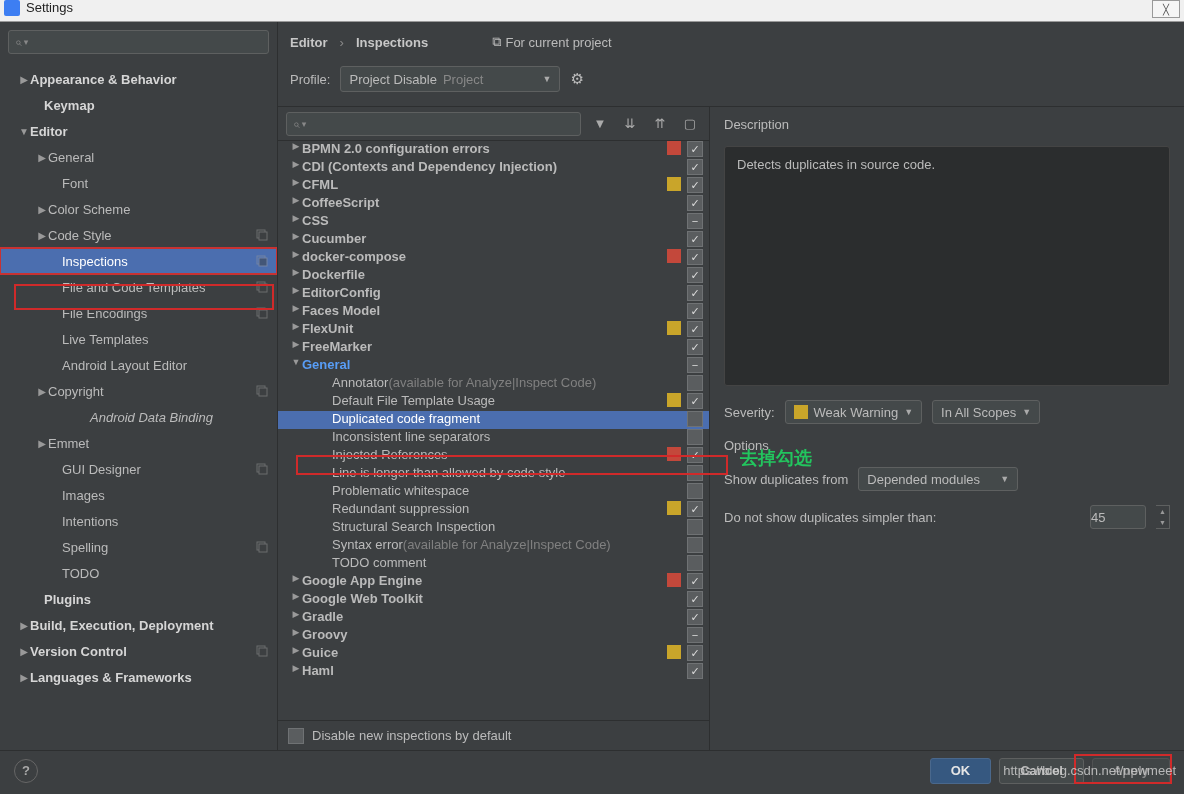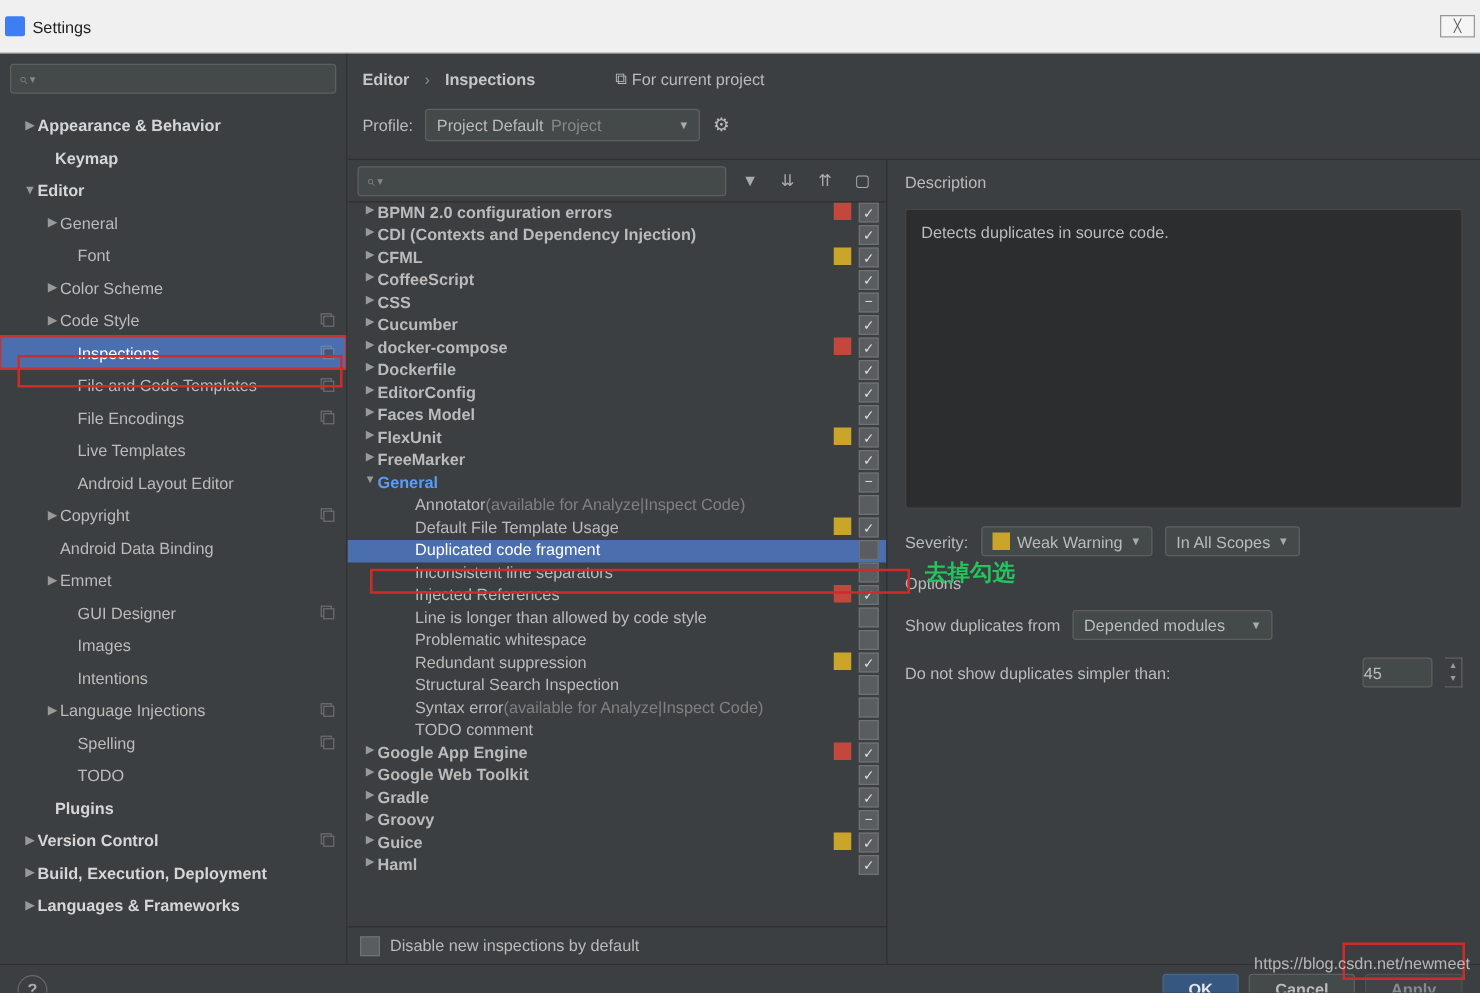--- a/index.html
+++ b/index.html
@@ -1,17 +1,17 @@
 <!DOCTYPE html>
 <html><head>
 <meta charset="utf-8">
 <style>
 *{box-sizing:border-box;margin:0;padding:0;font-family:"Segoe UI",Arial,sans-serif;font-size:13px;color:#bbbbbb;user-select:none}
 body{background:#3c3f41;width:1184px;height:794px;overflow:hidden;position:relative}
-.titlebar{height:43px;background:#f0f0f0;border-bottom:1px solid #999;display:flex;align-items:center;padding:0 4px;color:#222}
+.titlebar{height:22px;background:#f0f0f0;border-bottom:1px solid #999;display:flex;padding:0 4px;color:#222}
 .titlebar-icon{width:16px;height:16px;background:#3d7ef2;margin-right:6px;border-radius:2px}
 .titlebar-title{flex:1;color:#222}
 .titlebar-close{width:28px;height:18px;border:1px solid #999;display:flex;align-items:center;justify-content:center;font-size:10px;color:#555;background:#f5f5f5}
 .main{display:flex;height:728px}
 .sidebar{width:278px;background:#3c3f41;border-right:1px solid #2d2f30;display:flex;flex-direction:column}
 .search-box{margin:8px;height:24px;background:#44494a;border:1px solid #5e6060;border-radius:3px;display:flex;align-items:center;padding:0 6px}
 .search-icon{font-size:12px;color:#888;transform:scaleX(-1)}
 .tree{flex:1;overflow-y:auto;padding:4px 0}
 .tree-item{display:flex;align-items:center;height:26px;padding-right:8px;cursor:pointer}
 .tree-item.selected{background:#4b6eaf;color:#fff}
@@ -157,79 +157,71 @@
           <span class="tree-label">Android Layout Editor</span>
         </div>
         <div class="tree-item" style="padding-left: 36px;">
           <span class="arrow closed"></span>
           <span class="tree-label">Copyright</span>
           <span class="copy-icon"><svg viewBox="0 0 14 14">
               <rect x="2" y="2" width="8" height="8" fill="none" stroke="#999"></rect>
               <rect x="4" y="4" width="8" height="8" fill="#3c3f41" stroke="#999"></rect>
             </svg></span>
         </div>
+        <div class="tree-item" style="padding-left: 78px; font-style: italic;">
+          <span class="arrow"></span>
+          <span class="tree-label">Android Data Binding</span>
+        </div>
         <div class="tree-item" style="padding-left: 36px;">
-          <span class="arrow"></span>
-          <span class="tree-label">Android Data Binding</span>
-        </div>
-        <div class="tree-item" style="padding-left: 36px;">
           <span class="arrow closed"></span>
           <span class="tree-label">Emmet</span>
         </div>
         <div class="tree-item" style="padding-left: 50px;">
           <span class="arrow"></span>
           <span class="tree-label">GUI Designer</span>
           <span class="copy-icon"><svg viewBox="0 0 14 14">
               <rect x="2" y="2" width="8" height="8" fill="none" stroke="#999"></rect>
               <rect x="4" y="4" width="8" height="8" fill="#3c3f41" stroke="#999"></rect>
             </svg></span>
         </div>
         <div class="tree-item" style="padding-left: 50px;">
           <span class="arrow"></span>
           <span class="tree-label">Images</span>
         </div>
         <div class="tree-item" style="padding-left: 50px;">
           <span class="arrow"></span>
           <span class="tree-label">Intentions</span>
         </div>
-        <div class="tree-item" style="padding-left: 36px;">
-          <span class="arrow closed"></span>
-          <span class="tree-label">Language Injections</span>
-          <span class="copy-icon"><svg viewBox="0 0 14 14">
-              <rect x="2" y="2" width="8" height="8" fill="none" stroke="#999"></rect>
-              <rect x="4" y="4" width="8" height="8" fill="#3c3f41" stroke="#999"></rect>
-            </svg></span>
-        </div>
         <div class="tree-item" style="padding-left: 50px;">
           <span class="arrow"></span>
           <span class="tree-label">Spelling</span>
           <span class="copy-icon"><svg viewBox="0 0 14 14">
               <rect x="2" y="2" width="8" height="8" fill="none" stroke="#999"></rect>
               <rect x="4" y="4" width="8" height="8" fill="#3c3f41" stroke="#999"></rect>
             </svg></span>
         </div>
         <div class="tree-item" style="padding-left: 50px;">
           <span class="arrow"></span>
           <span class="tree-label">TODO</span>
         </div>
         <div class="tree-item bold" style="padding-left: 32px;">
           <span class="arrow"></span>
           <span class="tree-label">Plugins</span>
         </div>
         <div class="tree-item bold" style="padding-left: 18px;">
           <span class="arrow closed"></span>
+          <span class="tree-label">Build, Execution, Deployment</span>
+        </div>
+        <div class="tree-item bold" style="padding-left: 18px;">
+          <span class="arrow closed"></span>
           <span class="tree-label">Version Control</span>
           <span class="copy-icon"><svg viewBox="0 0 14 14">
               <rect x="2" y="2" width="8" height="8" fill="none" stroke="#999"></rect>
               <rect x="4" y="4" width="8" height="8" fill="#3c3f41" stroke="#999"></rect>
             </svg></span>
-        </div>
-        <div class="tree-item bold" style="padding-left: 18px;">
-          <span class="arrow closed"></span>
-          <span class="tree-label">Build, Execution, Deployment</span>
         </div>
         <div class="tree-item bold" style="padding-left: 18px;">
           <span class="arrow closed"></span>
           <span class="tree-label">Languages &amp; Frameworks</span>
         </div>
       </div>
   </div>
 
   <div class="content">
     <div class="breadcrumb">
@@ -238,21 +230,21 @@
       <span class="bc-item">Inspections</span>
       <span style="width:40px"></span>
       <span class="bc-link">
           <span>⧉</span>
           <span>For current project</span>
         </span>
     </div>
     <div class="profile-row">
       <span>Profile:</span>
       <div class="combo">
-        <span>Project Default</span>
+        <span>Project Disable</span>
           <span class="sub">Project</span>
           <span class="combo-arrow">▼</span>
       </div>
       <span class="gear">⚙</span>
     </div>
 
     <div class="body">
       <div class="insp-left">
         <div class="toolbar">
           <div class="search-box">

